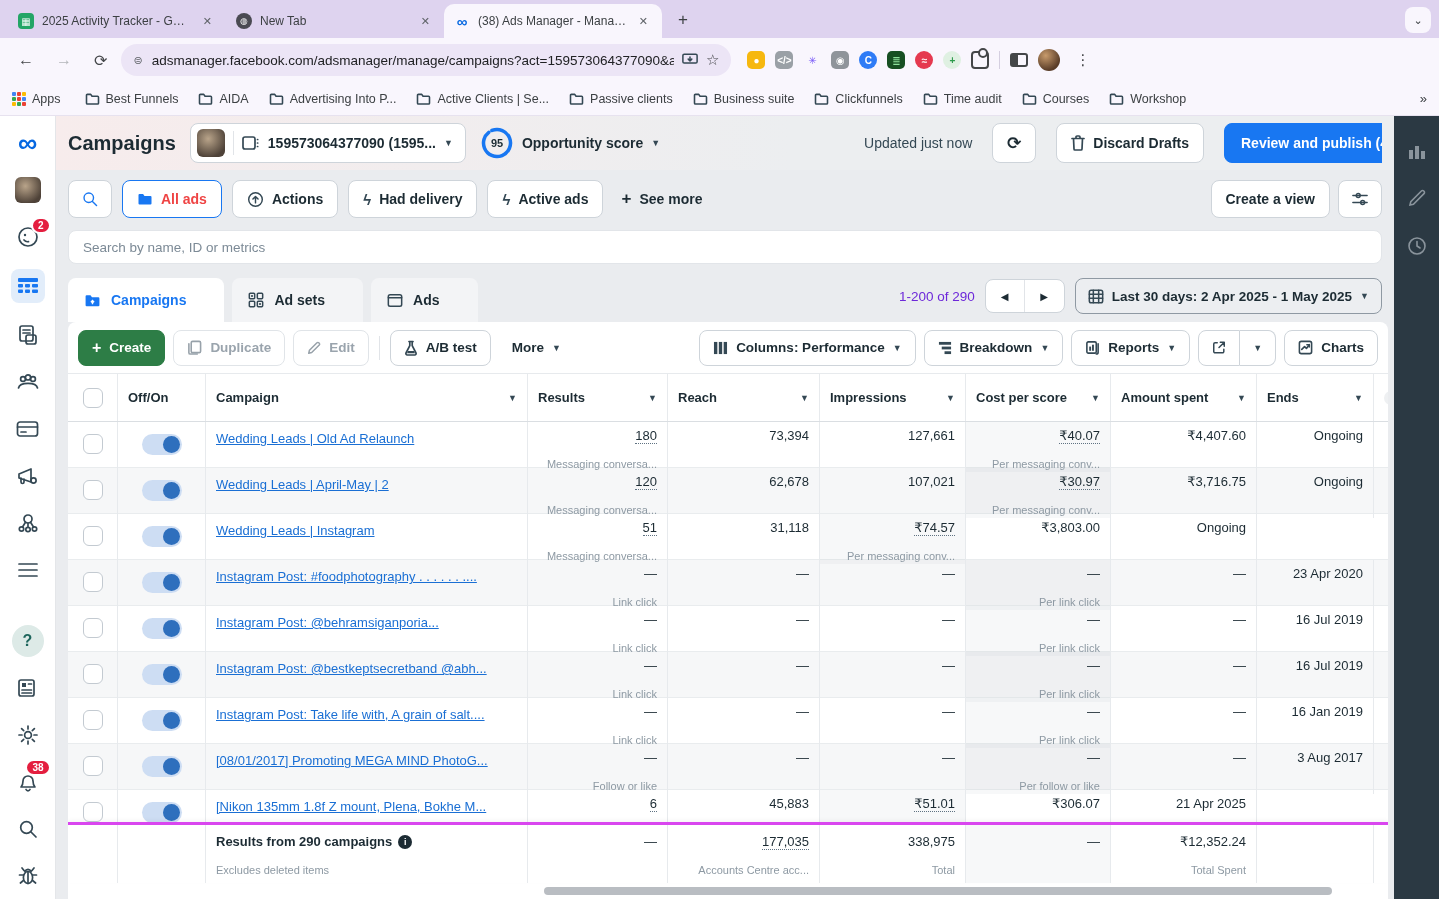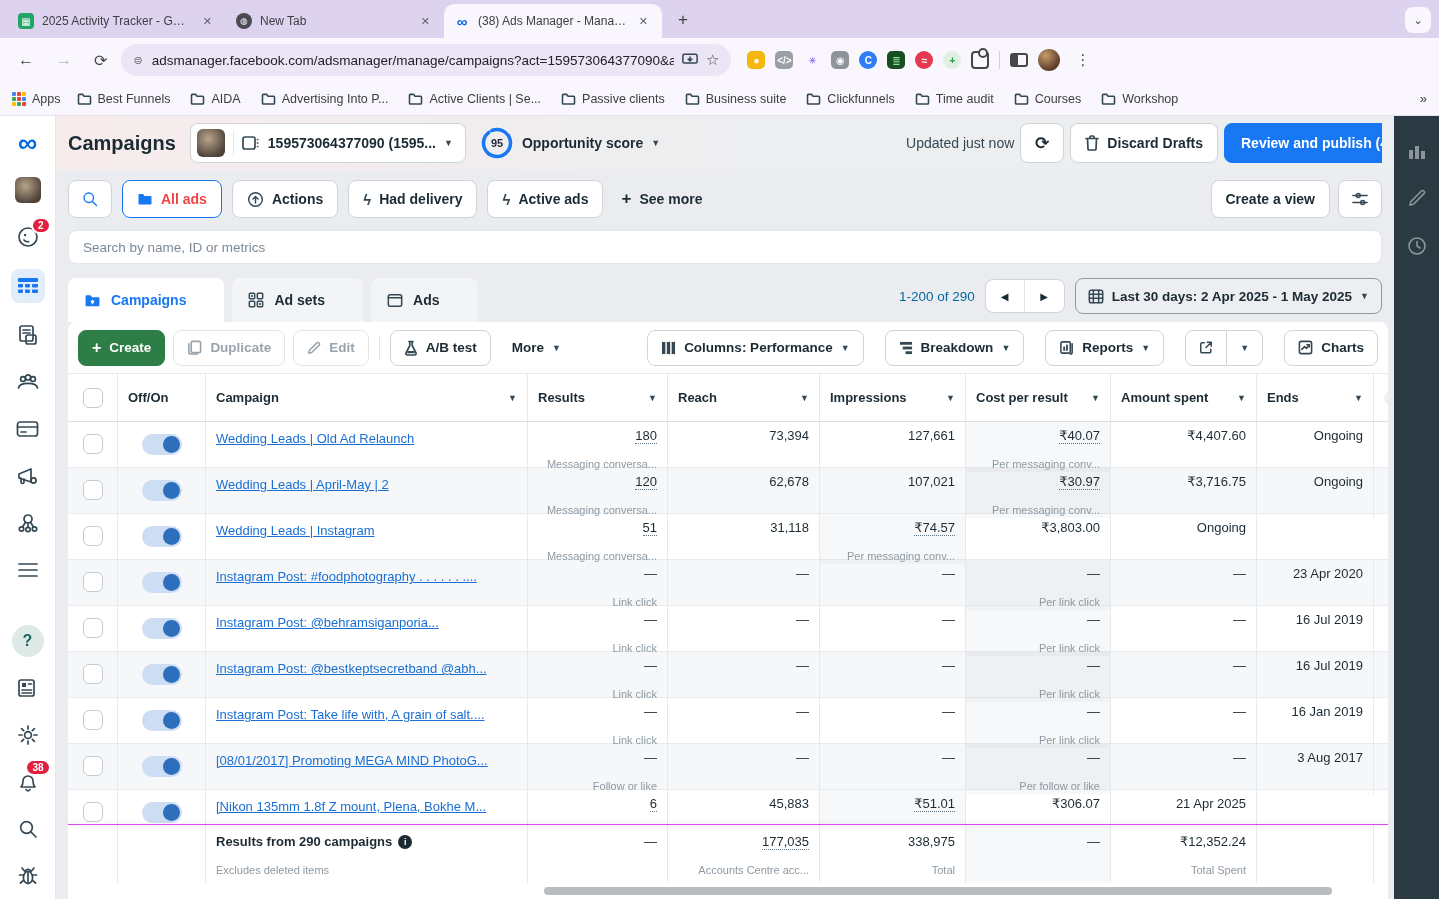--- a/index.html
+++ b/index.html
@@ -29,21 +29,21 @@
   .ext { width:18px; height:18px; border-radius:5px; display:flex; align-items:center; justify-content:center; font-size:10px; font-weight:bold; }
   .ext.round { border-radius:50%; }
   .ext-divider { width:1px; height:18px; background:#d5cfe0; }
   .puzzle { width:18px; height:18px; border:2px solid #444648; border-radius:4px; position:relative; }
   .puzzle::after { content:""; position:absolute; top:-5px; left:5px; width:6px; height:6px; border:2px solid #444648; border-radius:50%; background:#f9f6fd; }
   .panelic { width:18px; height:14px; border:2px solid #444648; border-radius:3px; position:relative; }
   .panelic::after { content:""; position:absolute; left:0; top:0; bottom:0; width:6px; background:#444648; }
   .avatar-chrome { width:22px; height:22px; border-radius:50%; background:radial-gradient(circle at 35% 30%, #c89b6c, #5a3d28 70%); }
   .kebab { font-size:15px; color:#45474a; padding:0 5px; }
 
-  .bookmarks { height:34px; background:#f9f6fd; display:flex; align-items:center; padding:0 12px; gap:16px; font-size:12.5px; color:#3c4043; border-bottom:1px solid #e7e2ef; }
+  .bookmarks { height:34px; background:#f9f6fd; display:flex; align-items:center; padding:0 12px; gap:24px; font-size:12.5px; color:#3c4043; border-bottom:1px solid #e7e2ef; }
   .bm { display:flex; align-items:center; gap:6px; white-space:nowrap; }
   .apps-grid { display:grid; grid-template-columns:repeat(3,4px); grid-gap:1px; }
   .apps-grid span { width:4px; height:4px; border-radius:1px; }
   .bm-more { margin-left:auto; font-size:13px; color:#3c4043; }
 
   
   .app { display:flex; height:783px; background:#eaecef; }
   .left-rail { width:56px; background:#fff; border-right:1px solid #e4e6e9; display:flex; flex-direction:column; align-items:center; padding:12px 0 8px; gap:17px; flex:none; }
   .rail-ic { width:34px; height:30px; display:flex; align-items:center; justify-content:center; position:relative; color:#37474f; }
   .rail-ic.sel { background:#e2edfa; border-radius:8px; height:34px; }
@@ -58,21 +58,21 @@
   .main { flex:1; display:flex; flex-direction:column; min-width:0; }
 
   
   .app-header { height:54px; display:flex; align-items:center; gap:14px; padding:0 12px; background:linear-gradient(to right,#f7ecec,#eceef0 55%); }
   .page-title { font-size:20px; font-weight:bold; }
   .account-pill { height:40px; background:#fff; border:1px solid #ced4da; border-radius:8px; display:flex; align-items:center; gap:8px; padding:0 12px 0 6px; font-size:14px; font-weight:bold; }
   .acct-avatar { width:28px; height:28px; border-radius:6px; background:radial-gradient(circle at 40% 35%, #b9a48a, #4e4238 75%); }
   .pill-div { width:1px; height:24px; background:#e1e4e8; }
   .score-wrap { display:flex; align-items:center; gap:8px; font-size:14px; font-weight:bold; }
   .caret { font-size:9px; color:#344854; }
-  .hdr-right { margin-left:auto; display:flex; align-items:center; gap:6px; }
+  .hdr-right { margin-left:auto; display:flex; align-items:center; gap:20px; }
   .updated { font-size:14px; color:#344854; }
   .btn { height:40px; border-radius:8px; display:flex; align-items:center; justify-content:center; gap:8px; font-size:14px; font-weight:bold; background:#fff; border:1px solid #ced4da; padding:0 14px; white-space:nowrap; }
   .btn.icon-only { width:44px; padding:0; font-size:17px; }
   .btn.primary { background:#1877f2; border-color:#1877f2; color:#fff; }
   .review-clip { width:158px; overflow:hidden; flex:none; }
   .review-clip .btn { width:210px; justify-content:flex-start; padding-left:16px; }
 
   
   .filter-row { height:58px; display:flex; align-items:center; gap:10px; padding:0 12px; }
   .chip { height:38px; background:#fff; border:1px solid #ced4da; border-radius:8px; display:flex; align-items:center; gap:8px; padding:0 14px; font-size:14px; font-weight:bold; color:#1c2b33; }
@@ -84,59 +84,59 @@
   
   .search-row { height:44px; padding:2px 12px 8px; }
   .search-input { width:100%; height:34px; background:#fff; border:1px solid #e2e5e9; border-radius:8px; padding:0 14px; font-size:13.5px; color:#1c2b33; font-family:inherit; }
   .search-input::placeholder { color:#7c8a96; }
 
   
   .level-row { height:50px; display:flex; align-items:flex-end; padding:0 12px; gap:8px; }
   .ltab { height:44px; display:flex; align-items:center; gap:10px; padding:0 38px 0 16px; border-radius:8px 8px 0 0; background:#f3f4f6; font-size:14px; font-weight:bold; color:#1c2b33; }
   .ltab.active { background:#fff; color:#1877f2; }
   .lvl-right { margin-left:auto; display:flex; align-items:center; gap:10px; padding-bottom:8px; }
-  .count { font-size:13.5px; color:#0369a1; }
+  .count { font-size:13.5px; color:#6d28d9; }
   .pager { display:flex; background:#fff; border:1px solid #ced4da; border-radius:8px; height:34px; }
   .pager span { width:39px; display:flex; align-items:center; justify-content:center; font-size:10px; color:#1c2b33; }
   .pager span:first-child { border-right:1px solid #e1e4e8; }
   .date-btn { height:36px; background:#eceef1; border:1px solid #8f99a3; border-radius:8px; display:flex; align-items:center; gap:8px; padding:0 12px; font-size:13.5px; font-weight:bold; }
 
   
   .panel { flex:1; background:#fff; margin:0 6px 0 12px; border-radius:8px 8px 0 0; display:flex; flex-direction:column; min-height:0; overflow:hidden; }
   .action-bar { height:52px; display:flex; align-items:center; gap:8px; padding:0 10px; border-bottom:1px solid #e7eaed; }
   .abtn { height:36px; border:1px solid #ced4da; border-radius:8px; background:#fff; display:flex; align-items:center; gap:8px; padding:0 13px; font-size:13.5px; font-weight:bold; color:#1c2b33; white-space:nowrap; }
   .abtn.green { background:#2d7d46; border-color:#2d7d46; color:#fff; }
   .abtn.dis { color:#9aa4ad; border-color:#e0e4e8; }
   .abtn.plain { border:none; }
   .split { display:flex; }
   .split .abtn:first-child { border-radius:8px 0 0 8px; }
   .split .abtn:last-child { border-radius:0 8px 8px 0; border-left:none; width:36px; padding:0; justify-content:center; }
   .ab-sep { width:1px; height:24px; background:#e1e4e8; margin:0 2px; }
-  .ab-right { margin-left:auto; display:flex; gap:21px; align-items:center; }
+  .ab-right { margin-left:auto; display:flex; gap:8px; align-items:center; }
 
   
   .grid-cols { display:grid; grid-template-columns:50px 88px 322px 140px 152px 146px 145px 146px 117px 1fr; }
   .thead { height:48px; border-bottom:1px solid #dadee2; align-items:center; font-size:13px; font-weight:bold; }
   .th { display:flex; align-items:center; justify-content:space-between; padding:0 10px; height:100%; border-right:1px solid #e7eaed; }
   .th:first-child { justify-content:center; border-right:1px solid #e7eaed; }
   .rows-viewport { flex:1; overflow:hidden; min-height:0; }
   .row { height:46px; border-bottom:1px solid #e9ecee; font-size:13px; }
   .row:nth-child(even) { background:#f6f7f8; }
   .cell { padding:6px 10px 0; border-right:1px solid #e7eaed; text-align:right; line-height:1.25; }
   .cell.left { text-align:left; }
   .cell.center { display:flex; justify-content:center; align-items:flex-start; padding-top:12px; }
   .cell.cpr { background:rgba(180,190,198,0.10); }
   .campaign-link { color:#1a6fd4; white-space:nowrap; overflow:hidden; text-overflow:ellipsis; display:block; padding-top:3px; }
   .val {} .val.dotted { border-bottom:1px dotted #5f7282; }
   .sub { display:block; color:#8d99a3; font-size:11px; margin-top:14px; white-space:nowrap; overflow:hidden; text-overflow:ellipsis; }
   .checkbox { width:20px; height:20px; border:1.5px solid #c3cad1; border-radius:6px; background:#fff; margin-top:0px; }
   .toggle { width:40px; height:21px; border-radius:11px; background:#cdddf3; position:relative; }
   .toggle::after { content:""; position:absolute; right:2px; top:2px; width:17px; height:17px; border-radius:50%; background:#2e6fbd; }
 
-  .tfoot { border-top:1px solid #d946ef; background:#fff; font-size:13px; box-shadow:0 -2px 4px rgba(0,0,0,0.04); position:relative; }
+  .tfoot { border-top:3px solid #d946ef; background:#fff; font-size:13px; box-shadow:0 -2px 4px rgba(0,0,0,0.04); position:relative; }
   .tfoot .cell { border-right:1px solid #e7eaed; padding-top:9px; height:58px; }
   .foot-title { font-weight:bold; display:flex; align-items:center; gap:6px; }
   .info-i { width:14px; height:14px; border-radius:50%; background:#1c2b33; color:#fff; font-size:9px; font-weight:bold; display:inline-flex; align-items:center; justify-content:center; font-style:normal; }
   .hscroll { height:16px; display:flex; align-items:center; padding:0 4px; }
   .hthumb { margin-left:36%; width:60%; height:8px; border-radius:4px; background:#b9bdc2; }
 
   .ic { stroke:#344854; stroke-width:1.7; fill:none; stroke-linecap:round; stroke-linejoin:round; }
   .ic.blue { stroke:#1877f2; }
   .ic.gray { stroke:#98a2aa; }
   .bolt { font-size:15px; color:#344854; font-weight:bold; }
@@ -637,21 +637,21 @@
           </span>
         <span class="th">
             <span>Reach</span>
             <span class="caret">▼</span>
           </span>
         <span class="th">
             <span>Impressions</span>
             <span class="caret">▼</span>
           </span>
         <span class="th">
-            <span>Cost per result</span>
+            <span>Cost per score</span>
             <span class="caret">▼</span>
           </span>
         <span class="th">
             <span>Amount spent</span>
             <span class="caret">▼</span>
           </span>
         <span class="th">
             <span>Ends</span>
             <span class="caret">▼</span>
           </span>

